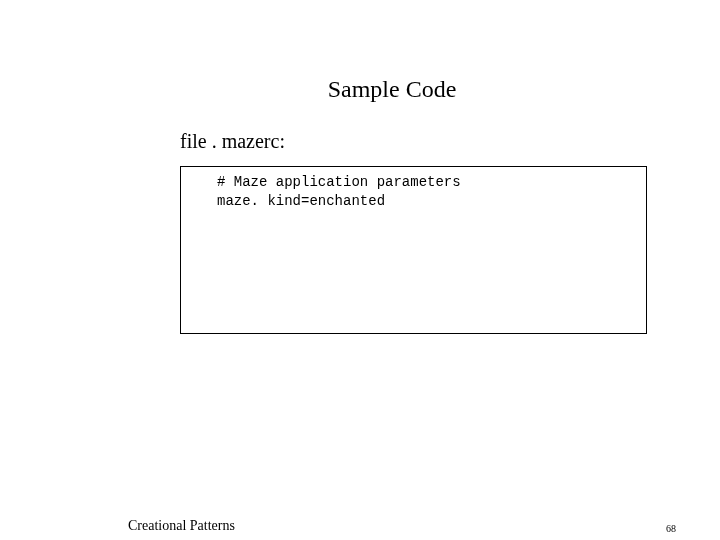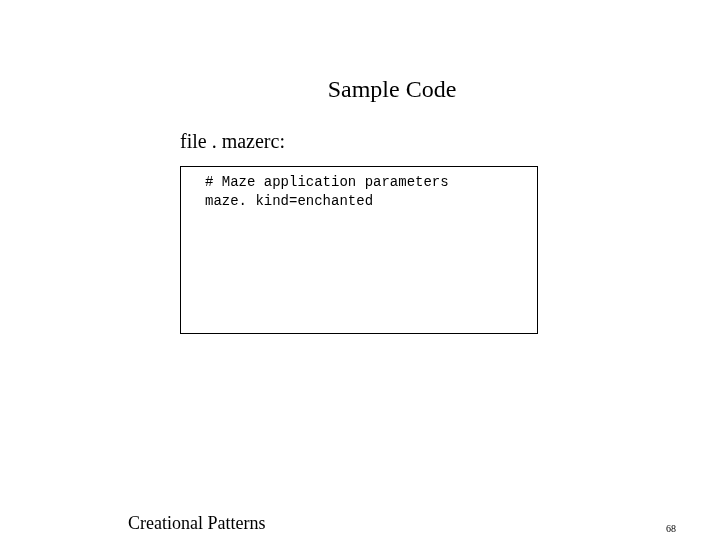--- a/index.html
+++ b/index.html
@@ -28,35 +28,35 @@
       position: absolute;
       top: 82px;
       left: 132px;
       font-size: 20px;
       color: #000;
     }
     .code-box {
       position: absolute;
       top: 118px;
       left: 132px;
-      width: 358px;
+      width: 467px;
       height: 168px;
       border: 1px solid #000;
-      padding: 6px 8px;
+      padding: 6px 20px;
       font-family: "Courier New", Courier, monospace;
       font-size: 14px;
       line-height: 1.35;
       white-space: pre;
       color: #000;
     }
     .footer-left {
       position: absolute;
       bottom: 22px;
       left: 80px;
-      font-size: 18px;
+      font-size: 14px;
       color: #000;
     }
     .footer-right {
       position: absolute;
       bottom: 22px;
       right: 60px;
       font-size: 10px;
       color: #000;
     }
   </style>

